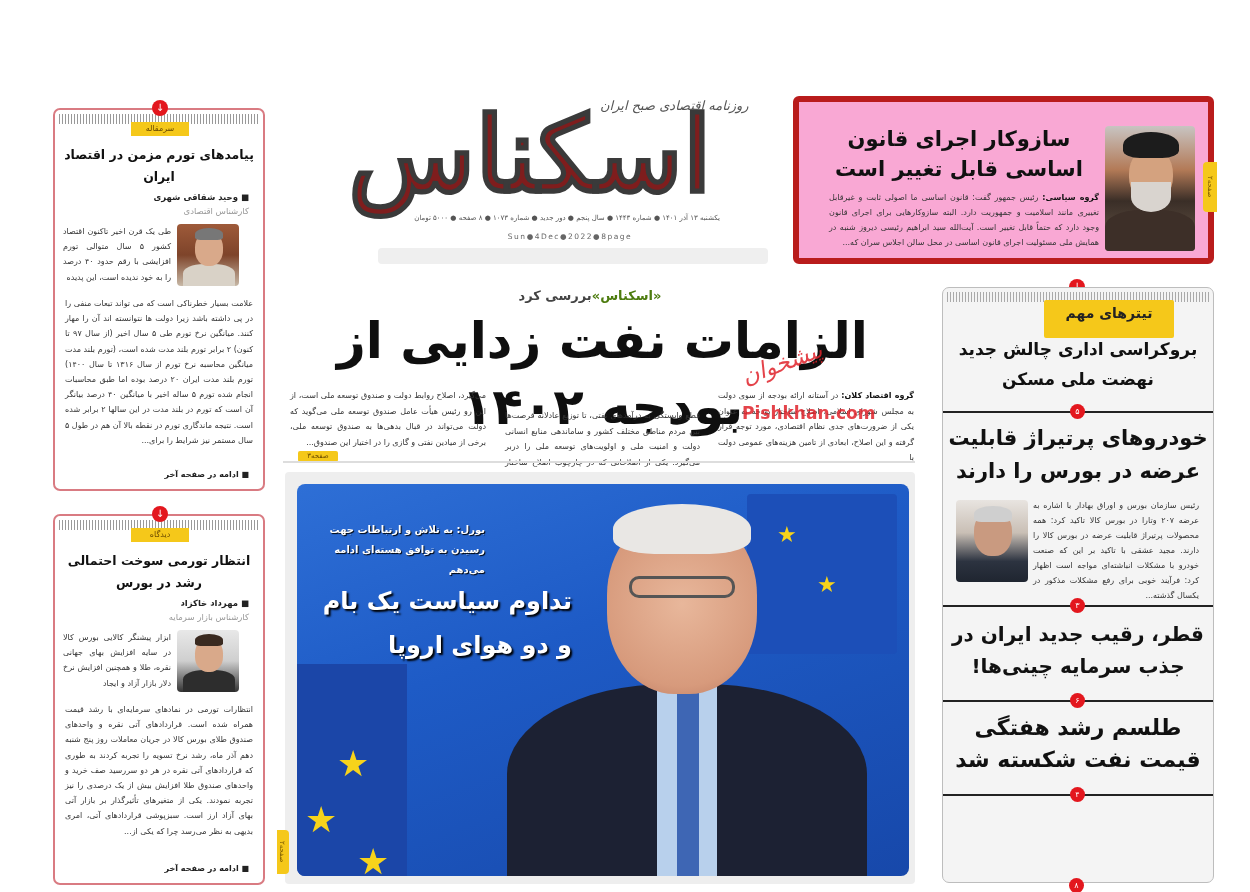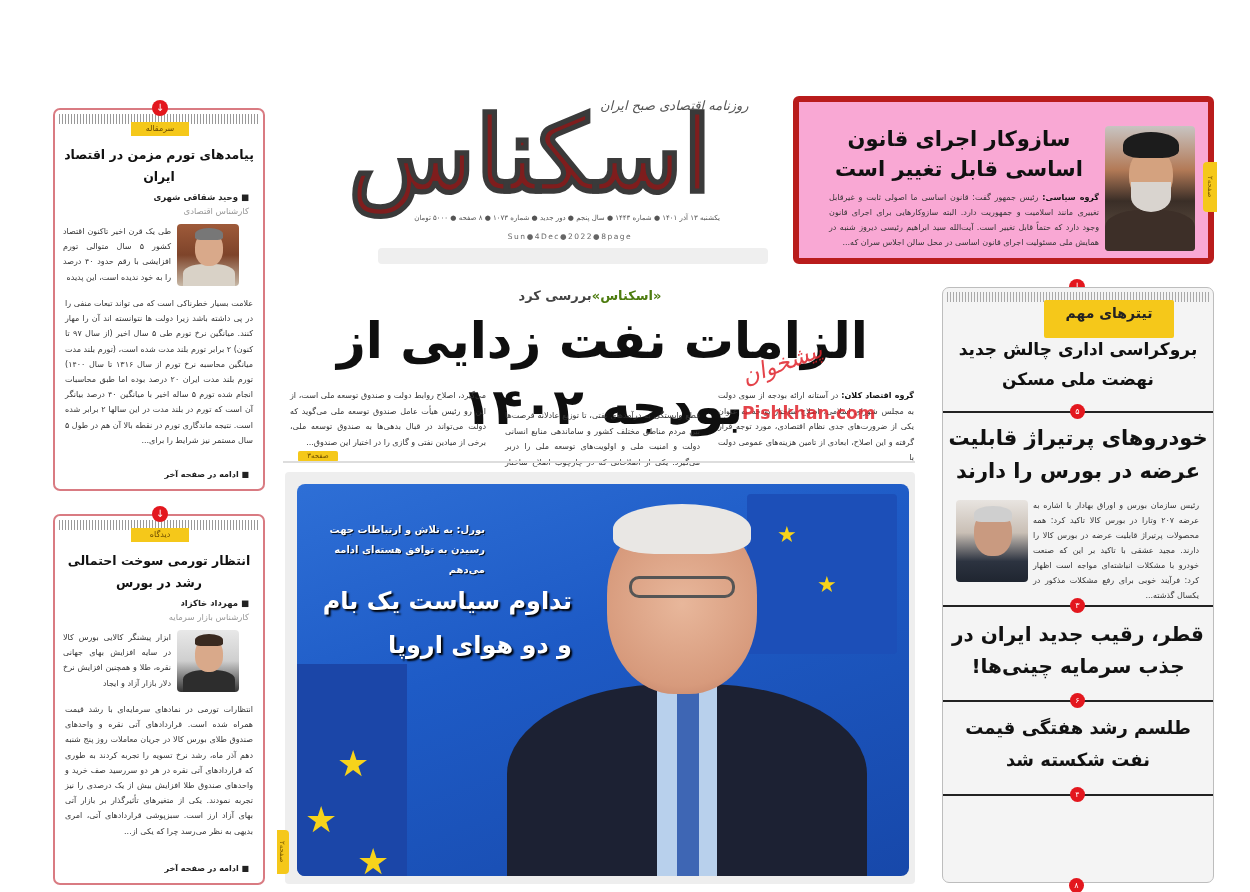--- a/index.html
+++ b/index.html
@@ -326,18 +326,18 @@
       <div class="hair"></div>
     </div>
   <div class="rb-body">رئیس سازمان بورس و اوراق بهادار با اشاره به عرضه ۲۰۷ وتارا در بورس کالا تاکید کرد: همه محصولات پرتیراژ قابلیت عرضه در بورس کالا را دارند. مجید عشقی با تاکید بر این که صنعت خودرو با مشکلات انباشته‌ای مواجه است اظهار کرد: فرآیند خوبی برای رفع مشکلات مذکور در یکسال گذشته...</div>
   <div class="rb-line" style="top:317px;"></div>
   <div class="rb-num" style="top:310px;">۳</div>
 
   <div class="rb-item" style="top:330px; font-size:20px; line-height:32px;">قطر، رقیب جدید ایران در جذب سرمایه چینی‌ها!</div>
   <div class="rb-line" style="top:412px;"></div>
   <div class="rb-num" style="top:405px;">۶</div>
 
-  <div class="rb-item" style="top:424px; font-size:18px; line-height:32px;">طلسم رشد هفتگی قیمت نفت شکسته شد</div>
+  <div class="rb-item" style="top:424px; font-size:22px; line-height:32px;">طلسم رشد هفتگی قیمت نفت شکسته شد</div>
   <div class="rb-line" style="top:506px;"></div>
   <div class="rb-num" style="top:499px;">۴</div>
 
 </div>
 <div class="rb-num" style="left:1069px; top:878px;">۸</div>
 
 </body></html>

